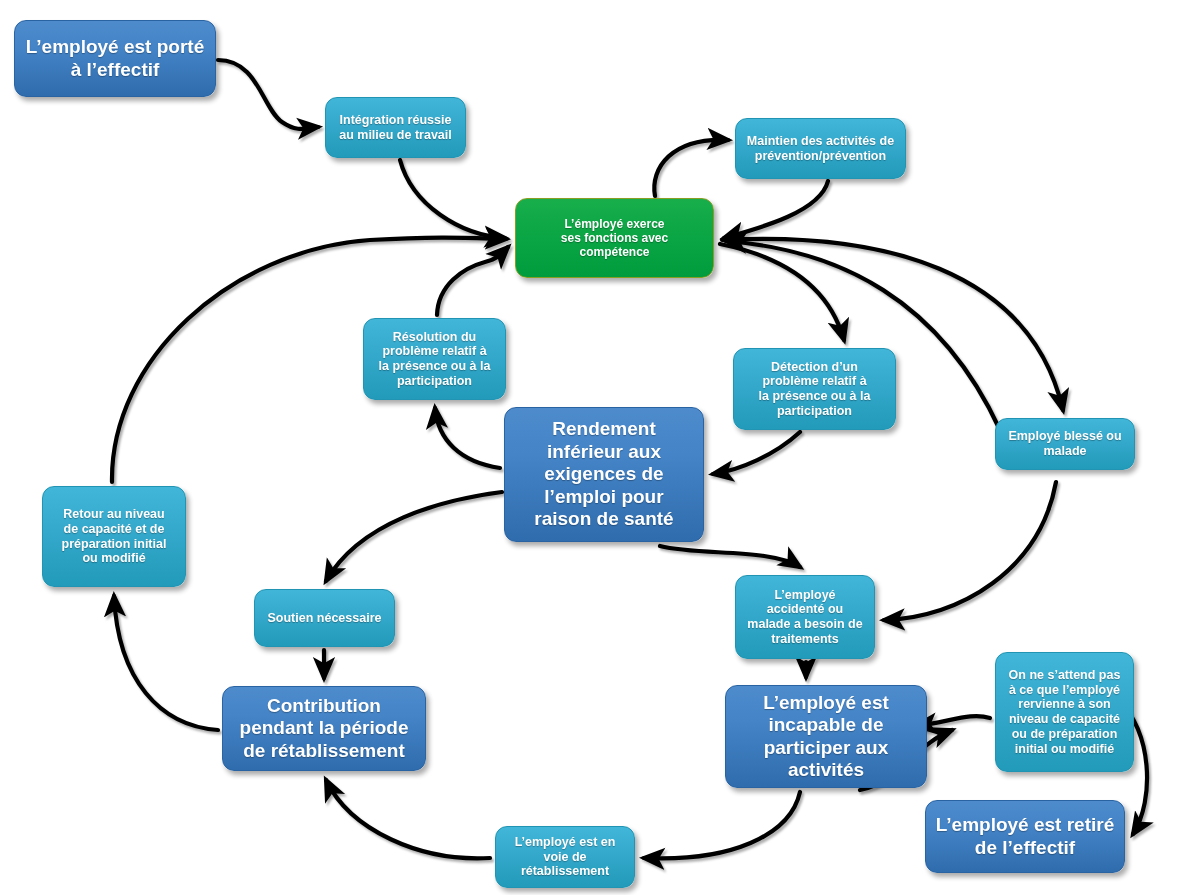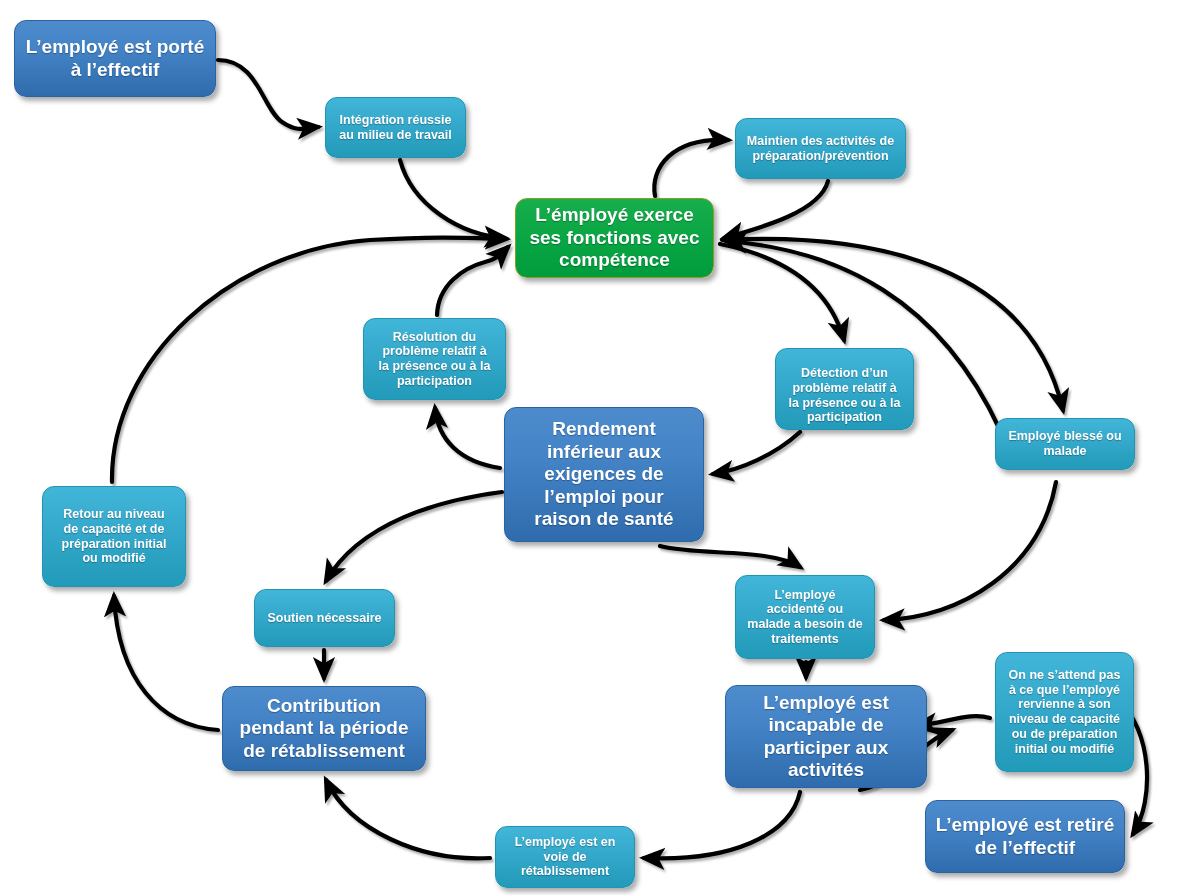--- a/index.html
+++ b/index.html
@@ -53,21 +53,21 @@
   
   .n-teal {
     background: linear-gradient(to bottom, #42b6d8 0%, #36aacd 40%, #229ab9 100%);
     border: 1px solid #2094b2;
     font-size: 12.5px;
   }
   
   .n-green {
     background: linear-gradient(to bottom, #18ae4c 0%, #0aa544 50%, #009c3d 100%);
     border: 1px solid #8a9e23;
-    font-size: 19px;
+    font-size: 12px;
   }
 </style>
 </head>
 <body>
 
 <div id="canvas">
 
   <svg id="edges" viewBox="0 0 1183 895" xmlns="http://www.w3.org/2000/svg">
     <defs>
       <marker id="ah" markerWidth="7" markerHeight="7" refX="5.0" refY="3.0" orient="auto" markerUnits="strokeWidth">
@@ -131,37 +131,37 @@
 au milieu de travail</span>
   </div>
 
   <div class="node n-blue" style="left:14px; top:20px; width:202px; height:77px;">
     <span>L’employé est porté
 à l’effectif</span>
   </div>
 
   <div class="node n-teal" style="left:735px; top:118px; width:171px; height:61px;">
     <span>Maintien des activités de
-préparation/prévention</span>
+prévention/prévention</span>
   </div>
 
   <div class="node n-green" style="left:515px; top:198px; width:199px; height:80px;">
     <span>L’émployé exerce
 ses fonctions avec
 compétence</span>
   </div>
 
   <div class="node n-teal" style="left:363px; top:318px; width:143px; height:82px;">
     <span>Résolution du
 problème relatif à
 la présence ou à la
 participation</span>
   </div>
 
-  <div class="node n-teal" style="left:775px; top:348px; width:139px; height:82px;align-items:flex-end;">
+  <div class="node n-teal" style="left:733px; top:348px; width:163px; height:82px;">
     <span>Détection d’un
 problème relatif à
 la présence ou à la
 participation</span>
   </div>
 
   <div class="node n-teal" style="left:995px; top:418px; width:140px; height:52px;">
     <span>Employé blessé ou
 malade</span>
   </div>

